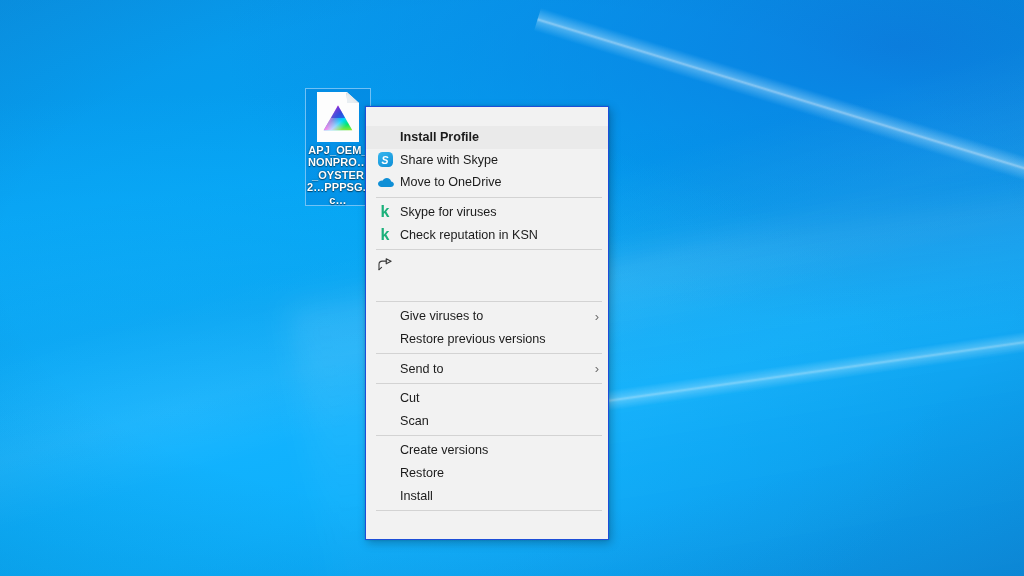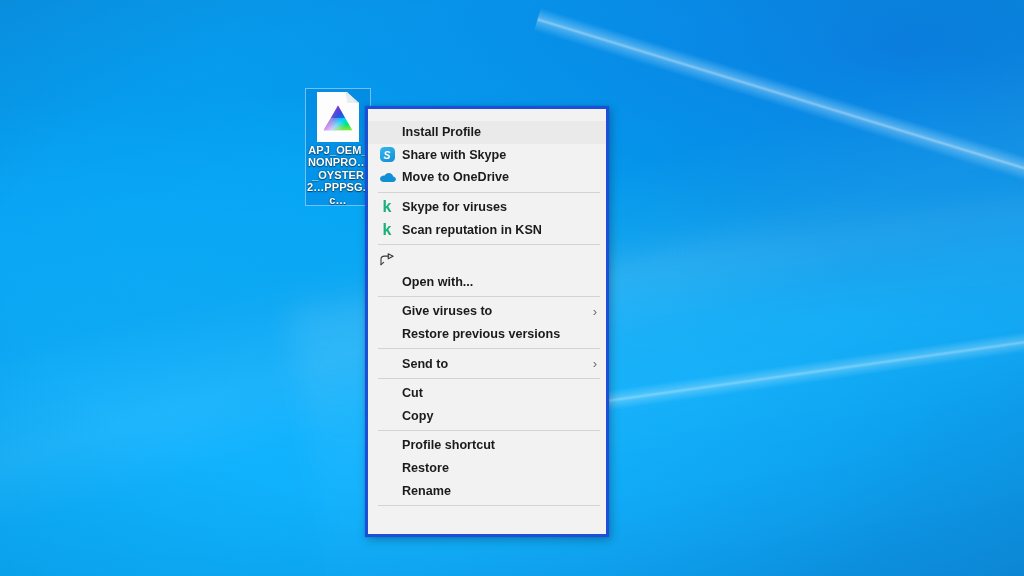--- a/index.html
+++ b/index.html
@@ -162,25 +162,25 @@
     font-weight: 600;
   }
 
   
   #context-menu {
     position: absolute;
     left: 365px;
     top: 106px;
     width: 244px;
     background: #f2f2f2;
-    border: 3px solid #1d4ed8;
+    border: 1px solid #1d4ed8;
     box-sizing: border-box;
     box-shadow: 2px 3px 9px rgba(0,0,0,0.26),
                 0 0 2px rgba(0,0,0,0.16);
-    padding: 12px 0 2px 0;
+    padding: 19px 0 2px 0;
     font-size: 12.6px;
     color: #1b1b1b;
     user-select: none;
   }
   .mi {
     position: relative;
     display: flex;
     align-items: center;
     height: 22.6px;
     padding: 0 6px 0 8px;
@@ -196,21 +196,20 @@
     height: 18px;
     display: flex;
     align-items: center;
     justify-content: center;
     margin-right: 4px;
   }
   .mi .lbl {
     flex: 1;
     overflow: hidden;
     text-overflow: ellipsis;
-    font-weight: bold;
   }
   .mi.bold .lbl { font-weight: bold; }
   .mi .chev {
     margin-left: auto;
     padding-right: 3px;
     color: #6d6d6d;
     font-size: 13px;
     line-height: 1;
   }
   .sep {
@@ -321,38 +320,37 @@
       <span class="ic">
           <span class="ic-k">k</span>
         </span>
       <span class="lbl">Skype for viruses</span>
     </div>
 
     <div class="mi">
       <span class="ic">
           <span class="ic-k">k</span>
         </span>
-      <span class="lbl">Scan reputation in KSN</span>
+      <span class="lbl">Check reputation in KSN</span>
     </div>
 
     <div class="sep"></div>
 
     <div class="mi">
       <span class="ic">
         <svg class="ic-svg" width="15" height="13" viewBox="0 0 15 13">
           <path d="M1 11.6V6.2c0-1.7 1.5-3.1 3.4-3.1h4.3" fill="none" stroke="#3a3a3a" stroke-width="1.1" stroke-linecap="round"></path>
           <path d="M1 11.6l2.6-2.3" fill="none" stroke="#3a3a3a" stroke-width="1.1" stroke-linecap="round"></path>
           <path d="M8.2 0.7l4.9 2.5-4.9 2.6z" fill="none" stroke="#3a3a3a" stroke-width="1.1" stroke-linejoin="round"></path>
         </svg>
       </span>
     </div>
 
     <div class="mi">
       <span class="ic"></span>
-      <span class="lbl">Open with...</span>
     </div>
 
     <div class="sep"></div>
 
     <div class="mi">
       <span class="ic"></span>
       <span class="lbl">Give viruses to</span>
       <span class="chev">›</span>
     </div>
 
@@ -371,38 +369,38 @@
 
     <div class="sep"></div>
 
     <div class="mi">
       <span class="ic"></span>
       <span class="lbl">Cut</span>
     </div>
 
     <div class="mi">
       <span class="ic"></span>
-      <span class="lbl">Copy</span>
-    </div>
-
-    <div class="sep"></div>
-
-    <div class="mi">
-      <span class="ic"></span>
-      <span class="lbl">Profile shortcut</span>
+      <span class="lbl">Scan</span>
+    </div>
+
+    <div class="sep"></div>
+
+    <div class="mi">
+      <span class="ic"></span>
+      <span class="lbl">Create versions</span>
     </div>
 
     <div class="mi">
       <span class="ic"></span>
       <span class="lbl">Restore</span>
     </div>
 
     <div class="mi">
       <span class="ic"></span>
-      <span class="lbl">Rename</span>
+      <span class="lbl">Install</span>
     </div>
 
     <div class="sep"></div>
 
     <div class="mi">
       <span class="ic"></span>
     </div>
 
   </div>
 </div>

